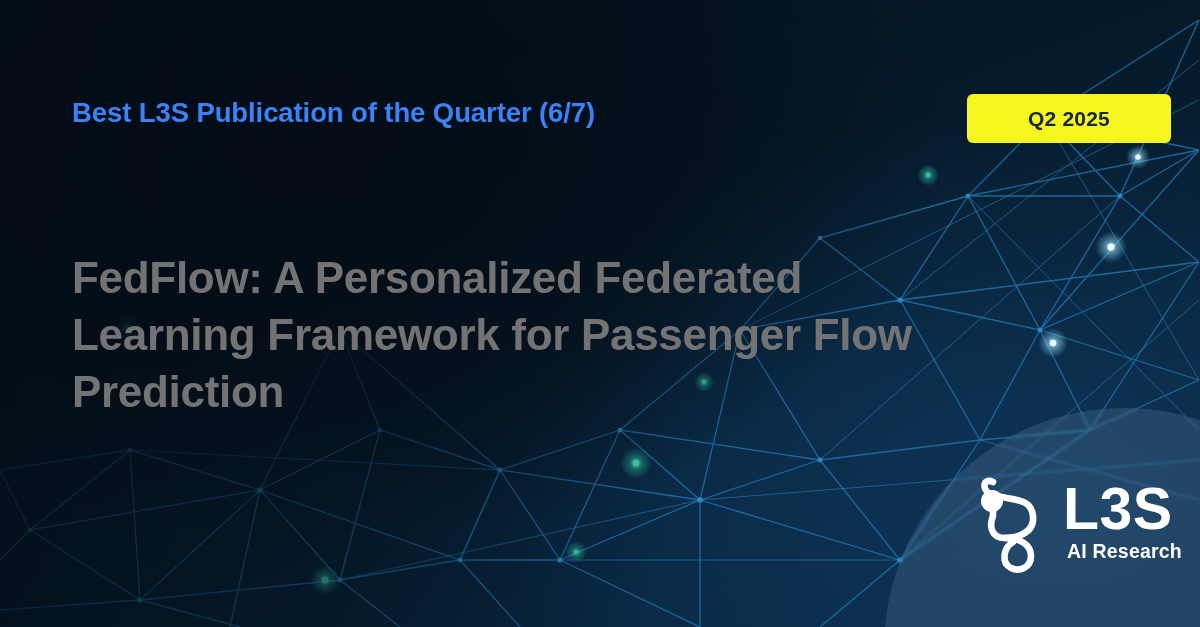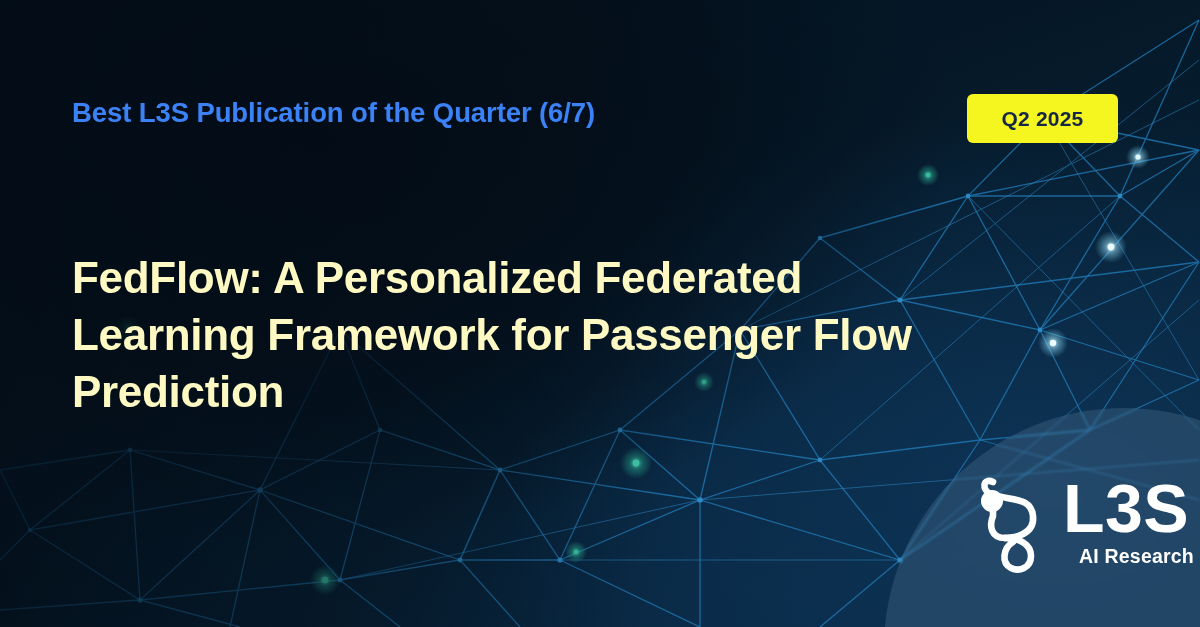--- a/index.html
+++ b/index.html
@@ -82,30 +82,30 @@
   }
   .title {
     position: absolute;
     top: 249px;
     left: 0;
     margin: 0;
     width: 900px;
     font-size: 44px;
     line-height: 57px;
     font-weight: 700;
-    color: #fef9c3;
+    color: #737373;
     letter-spacing: -0.3px;
   }
 
   
   .badge {
     position: absolute;
     left: 967px;
     top: 94px;
-    width: 151px;
+    width: 204px;
     height: 49px;
     border-radius: 6px;
     background: #f5f51f;
     display: flex;
     align-items: center;
     justify-content: center;
   }
   .badge-label {
     font-size: 21px;
     font-weight: 700;
@@ -118,33 +118,33 @@
     position: absolute;
     left: 975px;
     top: 468px;
     display: flex;
     align-items: center;
     gap: 14px;
   }
   .logo-mark { width: 74px; height: 108px; display: block; }
   .logo-words { display: flex; flex-direction: column; align-items: flex-start; }
   .logo-l3s {
-    font-size: 68px;
+    font-size: 59px;
     font-weight: 700;
     color: #ffffff;
     line-height: 0.96;
     letter-spacing: 0.5px;
   }
   .logo-sub {
     font-size: 19.5px;
     font-weight: 700;
     color: #ffffff;
     letter-spacing: 0.2px;
     margin-top: 3px;
-    margin-left: 16px;
+    margin-left: 4px;
   }
 </style>
 </head>
 <body>
 
 <div id="canvas">
 
   <div class="bg-base"></div>
 
   <svg class="bg-net" viewBox="0 0 1200 627" preserveAspectRatio="none">

